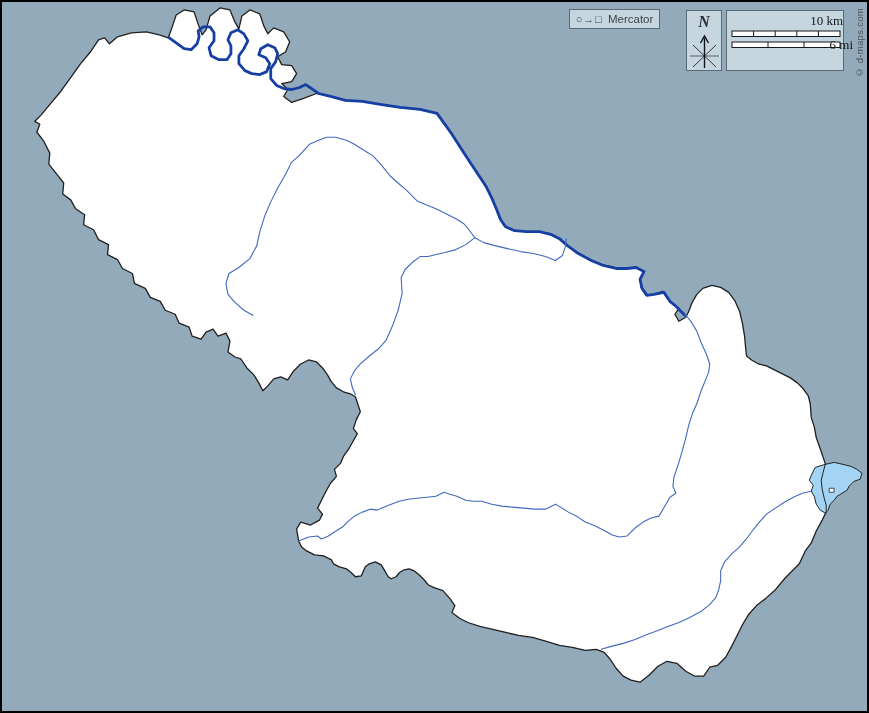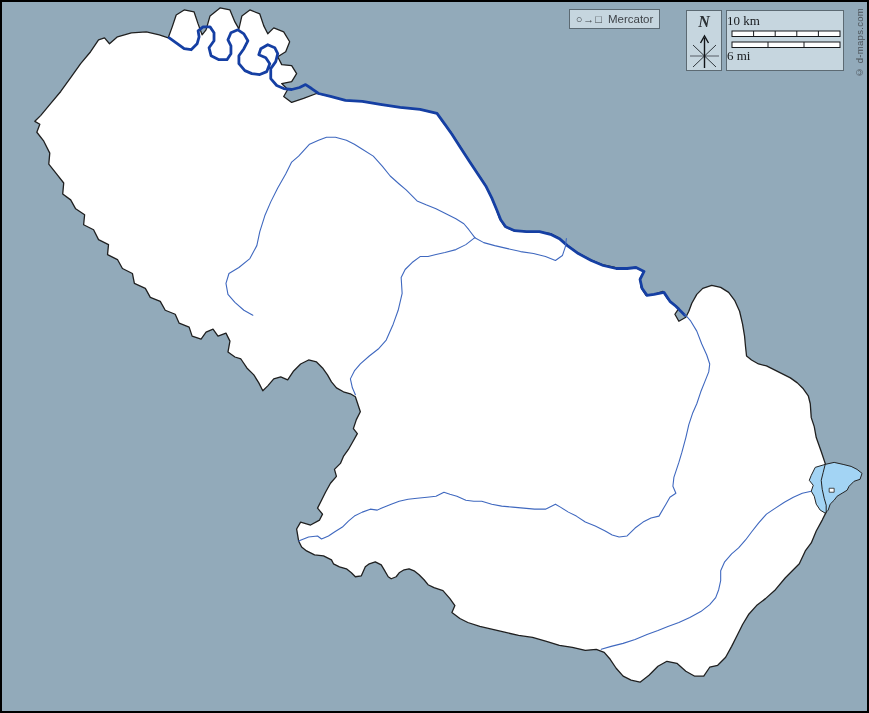--- a/index.html
+++ b/index.html
@@ -41,26 +41,26 @@
     font-family:"Liberation Serif",serif;
     font-style:italic;font-weight:bold;
     font-size:16px;color:#2a2f33;line-height:1;margin-top:3px;
   }
   .compass{display:block;margin-top:0;}
   .scale-box{
     left:724px;top:8px;width:118px;height:61px;
   }
   .scale-km-label,.scale-mi-label{
     position:absolute;left:0;width:100%;
-    text-align:left;
+    text-align:right;
     font-family:"Liberation Serif",serif;
     font-size:13px;color:#16191c;line-height:1;
   }
   .scale-km-label{top:3px;}
-  .scale-mi-label{bottom:8px;}
+  .scale-mi-label{bottom:19px;margin-left:10px;}
   .scale-bars{position:absolute;left:4px;top:19px;display:block;}
   .bar{fill:#ffffff;stroke:#16191c;stroke-width:1;}
   .tick{stroke:#16191c;stroke-width:1;}
   .copyright{
     position:absolute;right:2px;top:6px;
     writing-mode:vertical-rl;transform:rotate(180deg);
     font-size:9.5px;color:#4b5258;letter-spacing:0.3px;
   }
 </style>
 </head>

